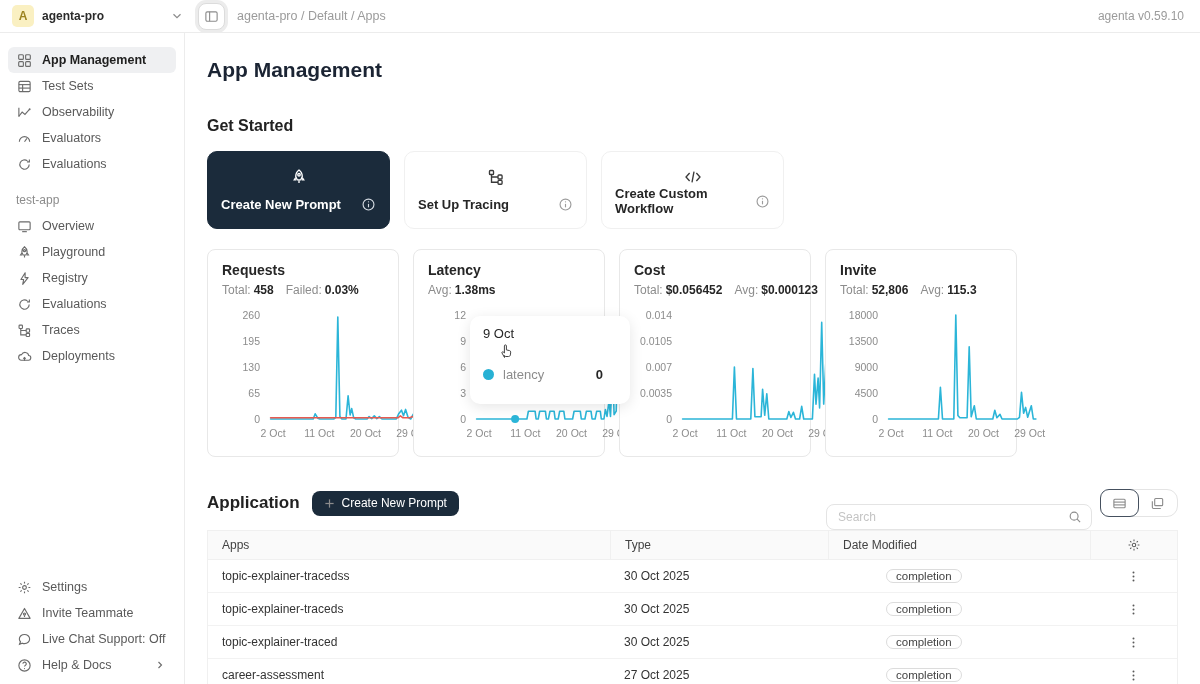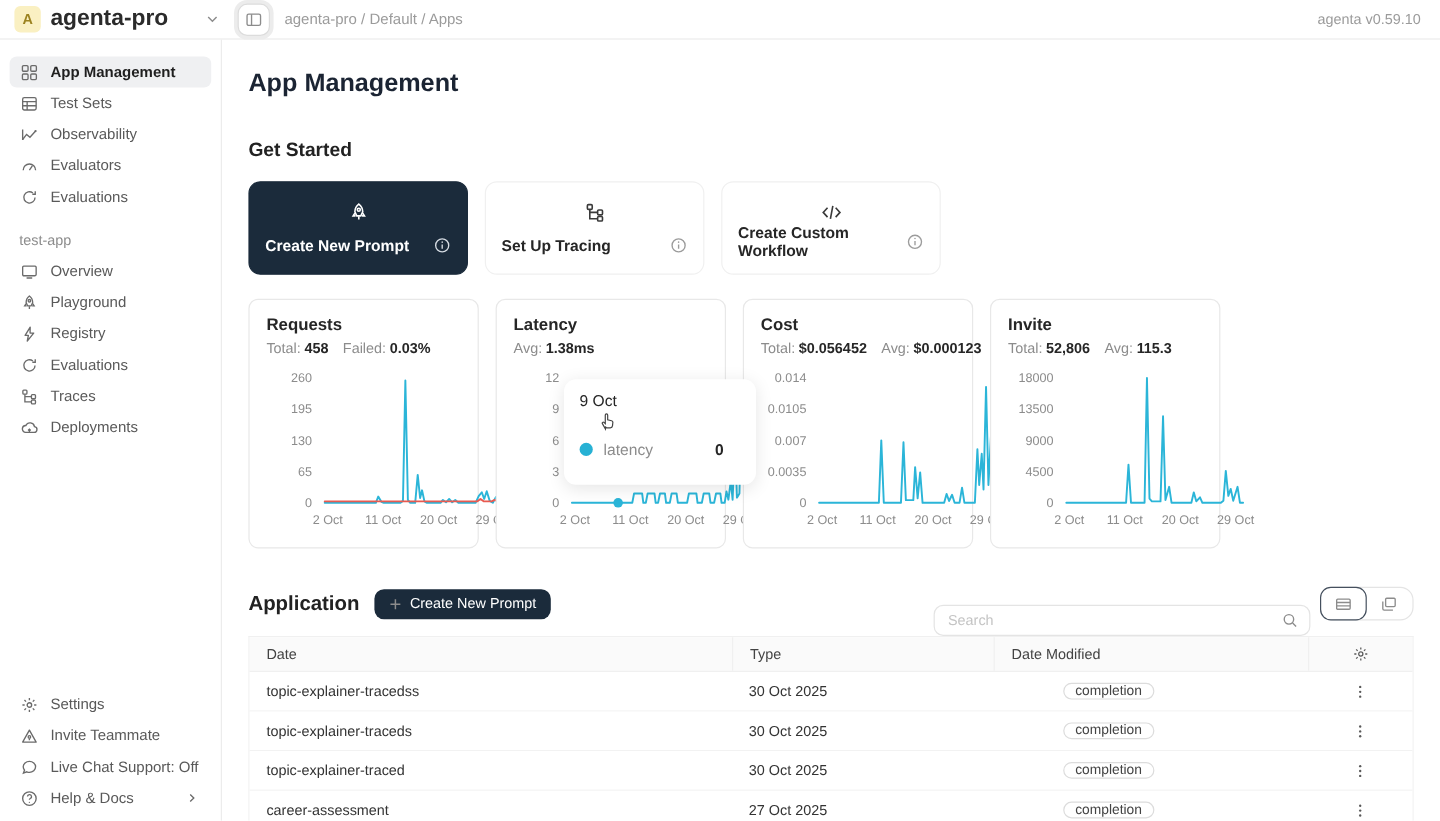--- a/index.html
+++ b/index.html
@@ -5,21 +5,21 @@
   * { box-sizing: border-box; }
   html,body { margin:0; padding:0; width:1200px; height:684px; overflow:hidden;
     background:#fff; color:#262626; font-family:"Liberation Sans",sans-serif; }
 
   
   .header { height:33px; display:flex; align-items:center; border-bottom:1px solid #ececec;
     padding:0 16px 0 12px; }
   .ws { display:flex; align-items:center; gap:8px; width:172px; cursor:pointer; }
   .avatar { width:22px; height:22px; border-radius:5px; background:#faf0c2; color:#9c8320;
     font-size:12px; font-weight:700; display:flex; align-items:center; justify-content:center; }
-  .ws-name { font-size:19px; font-weight:600; color:#2b2b2b; flex:1; }
+  .ws-name { font-size:12px; font-weight:600; color:#2b2b2b; flex:1; }
   .icon { display:inline-flex; align-items:center; justify-content:center; color:#8c8c8c; }
   .toggle-btn { width:27px; height:27px; border:1px solid #dcdcdc; border-radius:8px;
     box-shadow:0 0 0 3px #ececec; background:#fff; display:flex; align-items:center;
     justify-content:center; margin-left:14px; color:#595959; cursor:pointer; }
   .breadcrumb { font-size:12.5px; color:#9b9b9b; margin-left:12px; }
   .version { margin-left:auto; font-size:12px; color:#9b9b9b; }
 
   
   .layout { display:flex; height:651px; }
   .sidebar { width:185px; border-right:1px solid #ececec; display:flex; flex-direction:column;
@@ -66,21 +66,21 @@
   .tt-dot { width:11px; height:11px; border-radius:50%; background:#27b1d4; }
   .tt-val { margin-left:auto; color:#262626; font-weight:600; padding-right:14px; }
   .hand-cursor { position:absolute; left:84px; top:92px; z-index:3; }
 
   
   .app-header { display:flex; align-items:center; margin-top:32px; height:28px; }
   .app-title { font-size:17px; font-weight:700; color:#222; }
   .create-btn { margin-left:12px; background:#1b2b3b; color:#fff; border:none; border-radius:8px;
     height:25px; padding:0 12px; font-size:12px; display:flex; align-items:center; gap:7px;
     cursor:pointer; font-family:inherit; }
-  .search-wrap { margin-left:auto; width:314px; height:26px; border:1px solid #e4e4e4;
+  .search-wrap { margin-left:auto; width:266px; height:26px; border:1px solid #e4e4e4;
     border-radius:8px; display:flex; align-items:center; padding:0 9px; background:#fff;margin-top:28px; }
   .search-wrap input { border:0; outline:0; flex:1; font-size:12px; color:#262626;
     font-family:inherit; background:transparent; }
   .search-wrap input::placeholder { color:#c4c4c4; }
   .view-toggle { margin-left:8px; display:flex; border:1px solid #e4e4e4; border-radius:11px;
     height:28px; background:#fff; }
   .vt-btn { width:39px; display:flex; align-items:center; justify-content:center;
     color:#45505e; cursor:pointer; border-radius:9px; }
   .vt-btn.selected { border:1.5px solid #45505e; margin:-1px; background:#fff; }
 
@@ -483,21 +483,21 @@
                 <rect x="5" y="2.7" width="8.5" height="7.5" rx="1"></rect>
                 <path d="M11.5 13.3H3.7a1.2 1.2 0 0 1-1.2-1.2V5.6"></path>
               </svg>
           </span>
         </div>
       </div>
     </div>
 
     <div class="table">
       <div class="thead">
-        <div class="th col-name">Date</div>
+        <div class="th col-name">Apps</div>
         <div class="th col-type">Type</div>
         <div class="th col-date">Date Modified</div>
         <div class="th col-actions">
           <span class="gear-btn icon">
             <svg width="14" height="14" viewBox="0 0 16 16" fill="none" stroke="currentColor" stroke-width="1.2">
                 <circle cx="8" cy="8" r="2"></circle>
                 <path d="M8 1.8v2M8 12.2v2M1.8 8h2M12.2 8h2M3.6 3.6 5 5M11 11l1.4 1.4M12.4 3.6 11 5M5 11l-1.4 1.4"></path>
               </svg>
           </span>
         </div>

